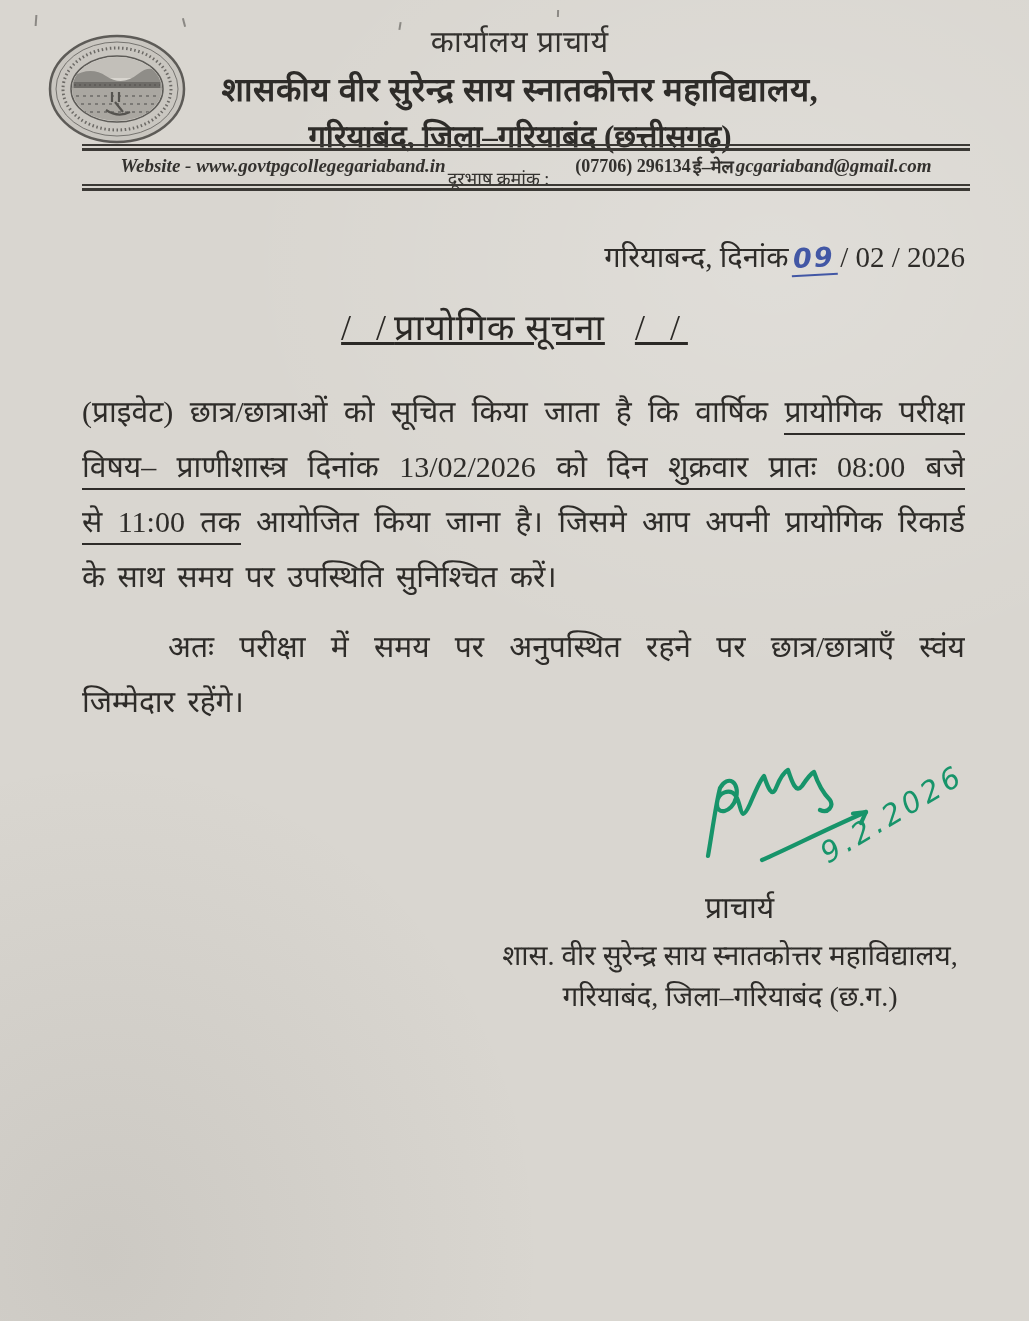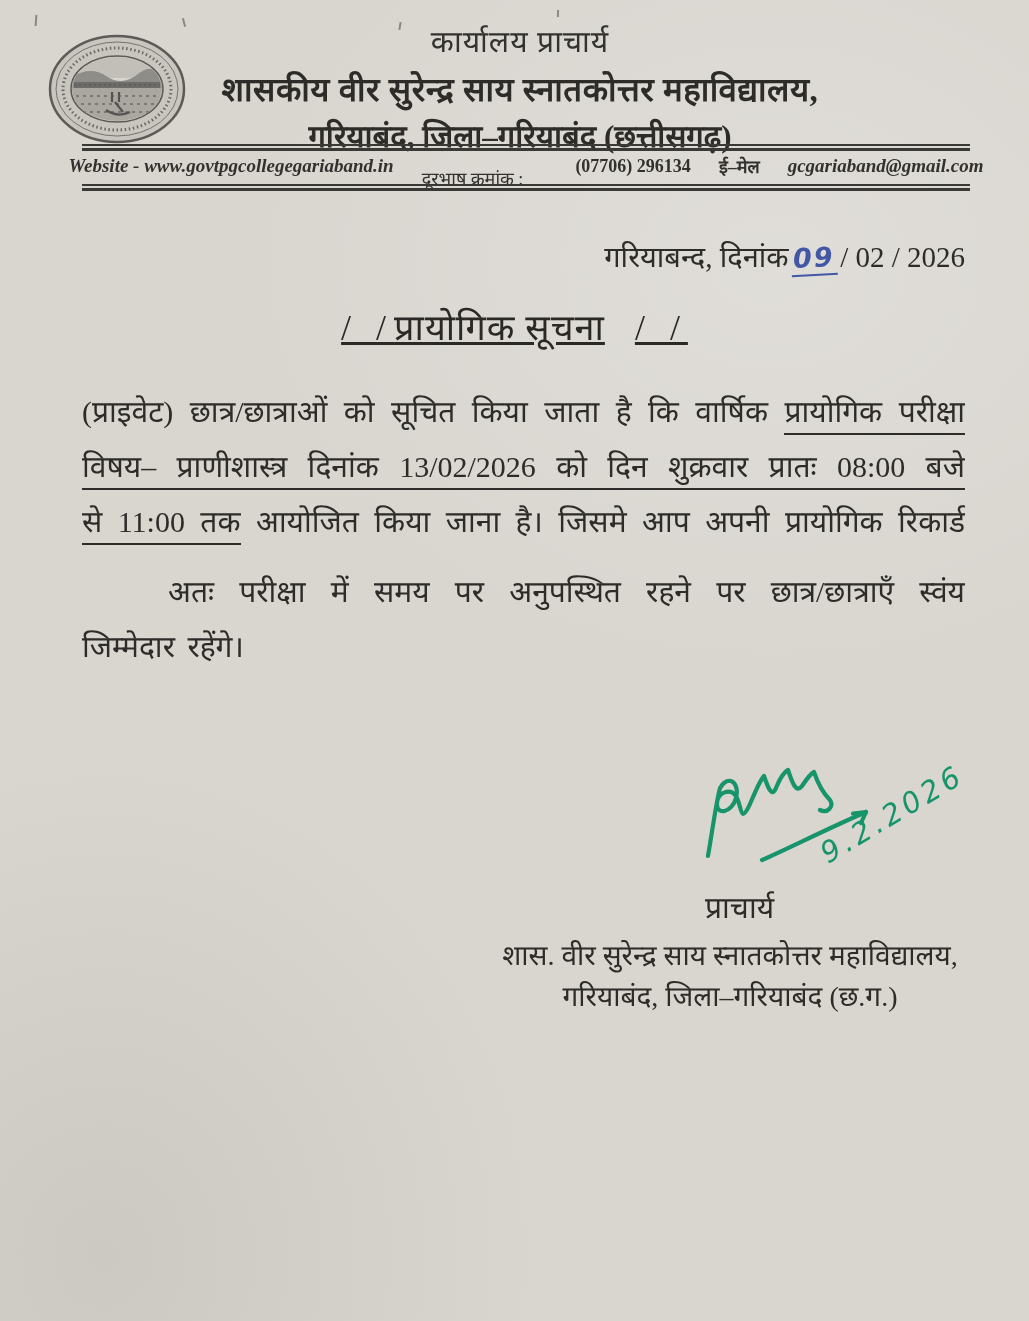--- a/index.html
+++ b/index.html
@@ -21,21 +21,21 @@
   .header-block{position:absolute;left:170px;top:20px;width:700px;text-align:center;}
   .h-office{font-size:30px;font-weight:500;letter-spacing:1px;color:#34322f;}
   .h-college{font-size:33px;font-weight:700;margin-top:5px;letter-spacing:.5px;color:#2e2c29;}
   .h-address{font-size:31px;font-weight:600;margin-top:3px;color:#2e2c29;}
   .rule{position:absolute;left:82px;width:888px;height:7px;box-sizing:border-box;
         border-top:2px solid #3b3935;border-bottom:3px solid #3b3935;}
   .rule1{top:144px;}
   .rule2{top:184px;}
   .contact-bar{
     position:absolute;left:82px;top:150px;width:888px;height:32px;
-    display:flex;justify-content:center;align-items:center;gap:28px;
+    display:flex;justify-content:center;align-items:center;gap:2px;
     font-size:19px;white-space:nowrap;color:#33312e;
   }
   .c-web,.c-email{font-weight:700;font-style:italic;}
   .c-phone-label{font-size:18px;margin-top:24px;}
   .c-phone-num{font-weight:700;font-size:18px;margin-left:24px;}
   .c-email-label{font-size:18px;font-weight:600;}
   
   .dateline{position:absolute;right:64px;top:236px;font-size:29px;white-space:nowrap;color:#2e2c29;}
   .hand-day{
     color:#4257a5;font-family:"DejaVu Sans",sans-serif;font-style:italic;font-weight:600;
@@ -119,20 +119,21 @@
   </div>
 
   <div class="notice-title">
     <span class="sl">/ /</span><span>प्रायोगिक सूचना</span><span class="sl sl-close">/ /</span>
   </div>
 
   <div class="body-block">
     <div class="bline just"><span>(प्राइवेट) छात्र/छात्राओं को सूचित किया जाता है कि वार्षिक</span> <span class="u">प्रायोगिक परीक्षा</span></div>
     <div class="bline just"><span class="u">विषय– प्राणीशास्त्र दिनांक 13/02/2026 को दिन शुक्रवार प्रातः 08:00 बजे</span></div>
     <div class="bline just"><span class="u">से 11:00 तक</span> <span>आयोजित किया जाना है। जिसमे आप अपनी प्रायोगिक रिकार्ड</span></div>
+    <div class="bline"><span>के साथ समय पर उपस्थिति सुनिश्चित करें।</span></div>
     <div class="bline just ind2 para2"><span>अतः परीक्षा में समय पर अनुपस्थित रहने पर छात्र/छात्राएँ स्वंय</span></div>
     <div class="bline"><span>जिम्मेदार रहेंगे।</span></div>
   </div>
 
   <svg class="sig-svg" viewBox="0 0 350 118">
     <g stroke="#17946a" stroke-width="4.2" fill="none" stroke-linecap="round" stroke-linejoin="round">
       <path d="M38 98 C 42 75 46 45 50 30
                C 58 16 70 24 66 40
                C 62 55 46 58 47 45
                C 48 34 60 30 66 38

